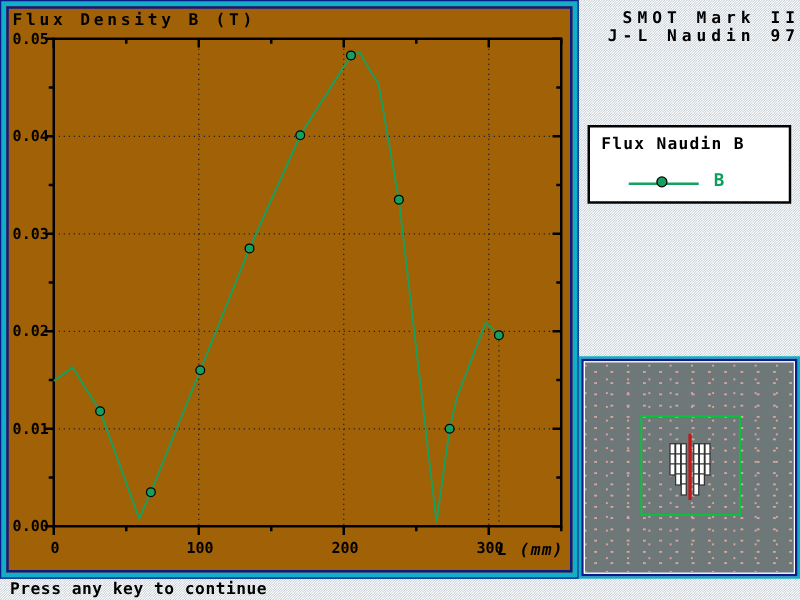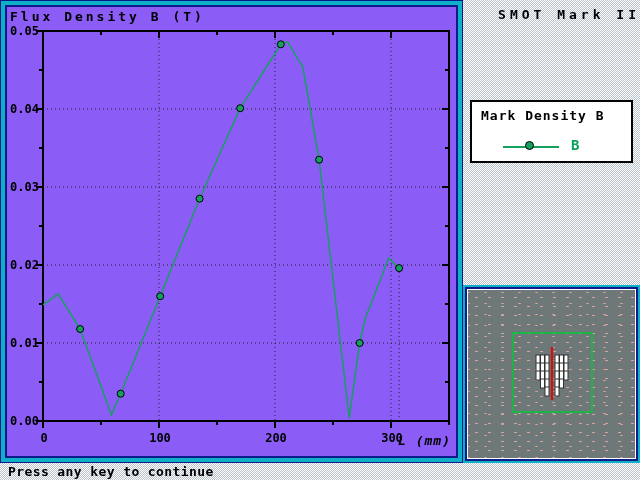--- a/index.html
+++ b/index.html
@@ -13,21 +13,21 @@
       linear-gradient(45deg,#b9c3cc 25%,transparent 25%,transparent 75%,#b9c3cc 75%);
     background-size:2px 2px; background-position:0 0,1px 1px;
   }
   
   .chart-frame {
     position:absolute; left:0; top:0; width:463px; height:463px;
     background:#0db0c6; border:1px solid #0d1a8a; padding:4px;
   }
   .chart-inner {
     position:relative; width:453px; height:453px;
-    background:#8b5cf6; border:2px solid #0d1a8a;
+    background:#a16207; border:2px solid #0d1a8a;
   }
   .chart-title { position:absolute; left:3px; top:2px; font-size:13px; letter-spacing:3px; z-index:2; white-space:nowrap; }
   #chart-svg { position:absolute; left:0; top:0; }
   .x-axis-label { position:absolute; right:5px; top:426px; font-size:13px; letter-spacing:1px; z-index:2;font-style:italic; }
   
   .header-panel { position:absolute; left:463px; top:7px; width:177px; text-align:right;
                   font-size:13px; letter-spacing:4px; line-height:15px; white-space:nowrap; }
   
   .legend-box { position:absolute; left:470px; top:100px; width:163px; height:63px;
                 background:#fff; border:2px solid #000; }
@@ -122,24 +122,25 @@
           <circle cx="312.1" cy="152.7" r="3.5" fill="#16a060" stroke="#000" stroke-width="1"></circle>
           <circle cx="352.7" cy="336.0" r="3.5" fill="#16a060" stroke="#000" stroke-width="1"></circle>
           <circle cx="392.1" cy="261.1" r="3.5" fill="#16a060" stroke="#000" stroke-width="1"></circle>
         </svg>
       <div class="x-axis-label mono">L (mm)</div>
     </div>
   </div>
 
   <div class="header-panel mono">
     <div>SMOT Mark II</div>
+    <div>J-L Naudin 97</div>
   </div>
 
   <div class="legend-box">
-    <div class="legend-title mono">Mark Density B</div>
+    <div class="legend-title mono">Flux Naudin B</div>
     <div class="legend-line" id="legend-line" style="background: rgb(22, 160, 96);"></div>
     <div class="legend-dot" id="legend-dot" style="background: rgb(22, 160, 96);"></div>
     <div class="legend-b mono" id="legend-b" style="color: rgb(10, 160, 90);">B</div>
   </div>
 
   <div class="image-frame">
     <div class="image-mid">
       <div class="image-white">
         <div class="image-content" id="image-content" style="background-color: rgb(110, 120, 120); background-image: radial-gradient(rgb(216, 164, 156) 1px, transparent 1.4px), radial-gradient(rgb(216, 164, 156) 0.9px, transparent 1.3px); background-size: 13px 9px, 17px 11px; background-position: 2px 3px, 9px 8px;">
           <svg width="167" height="168">

